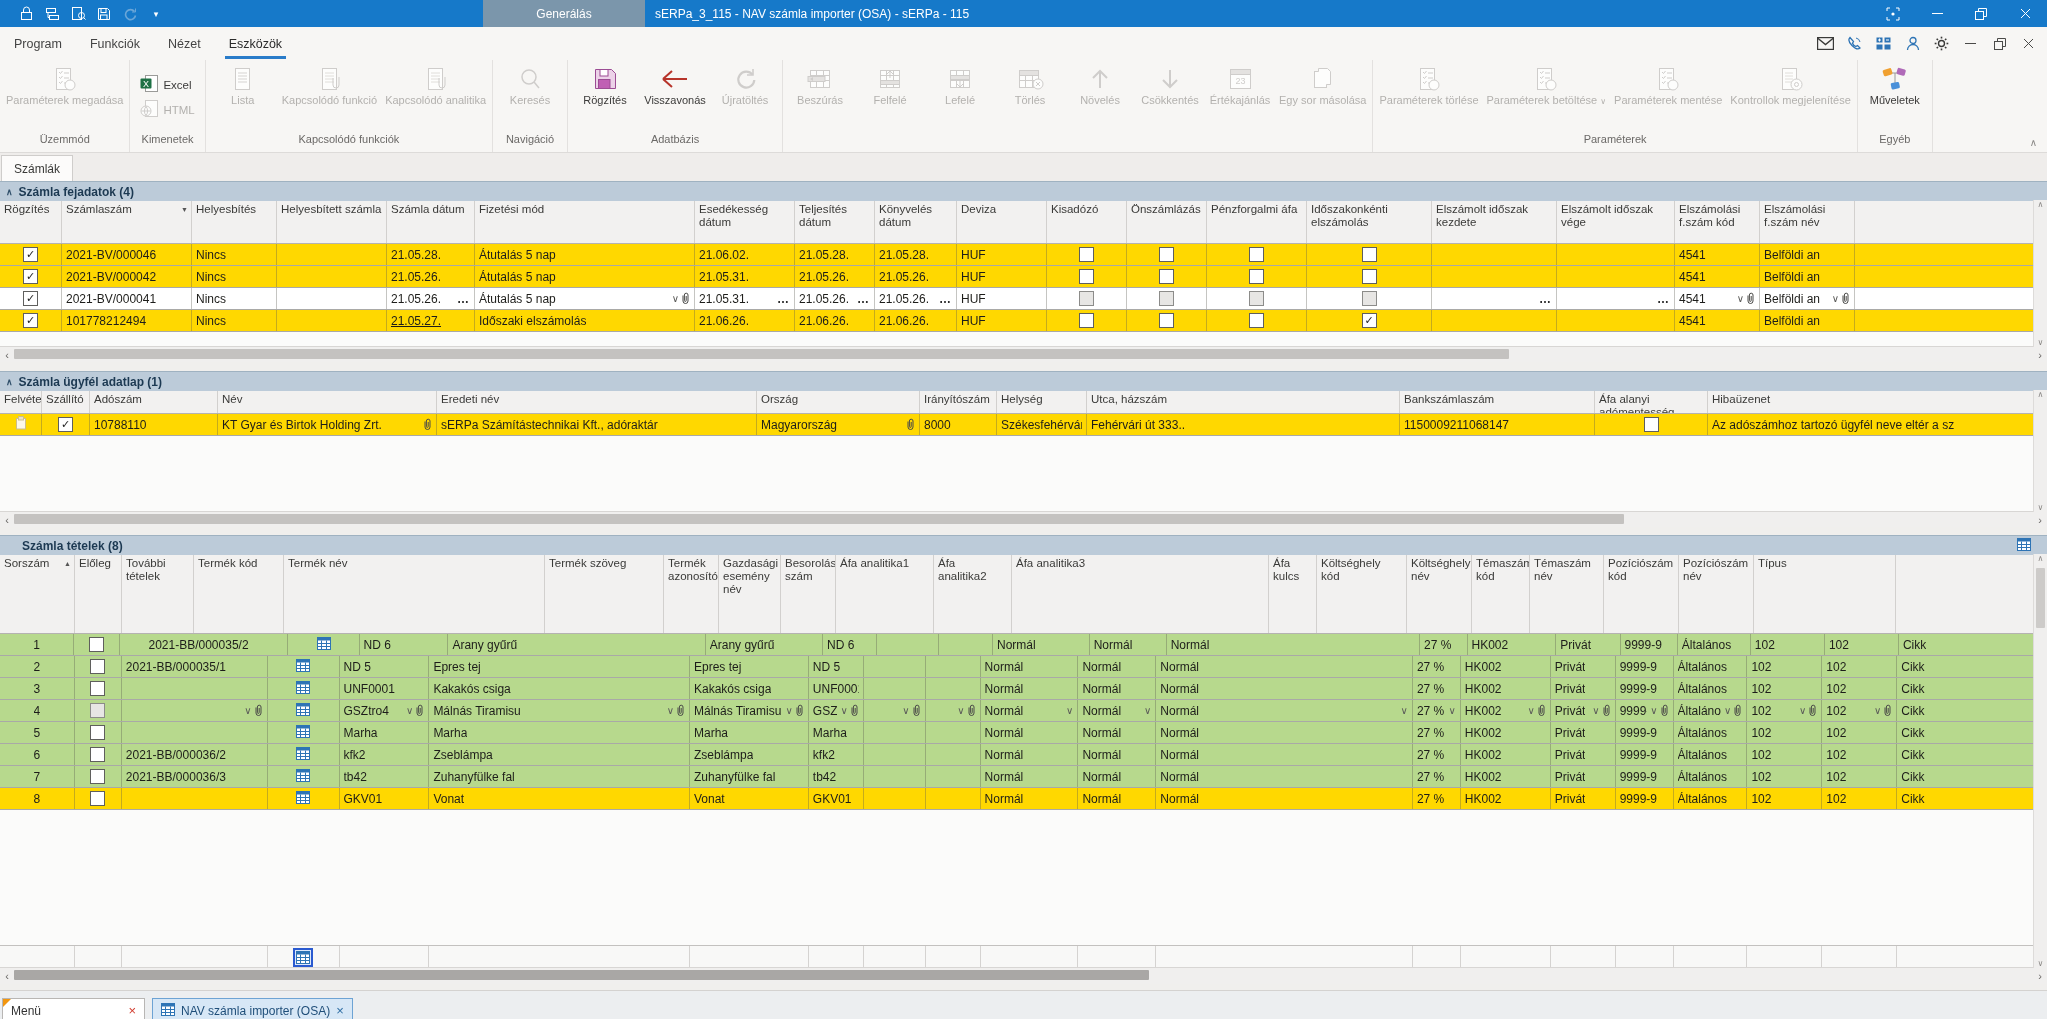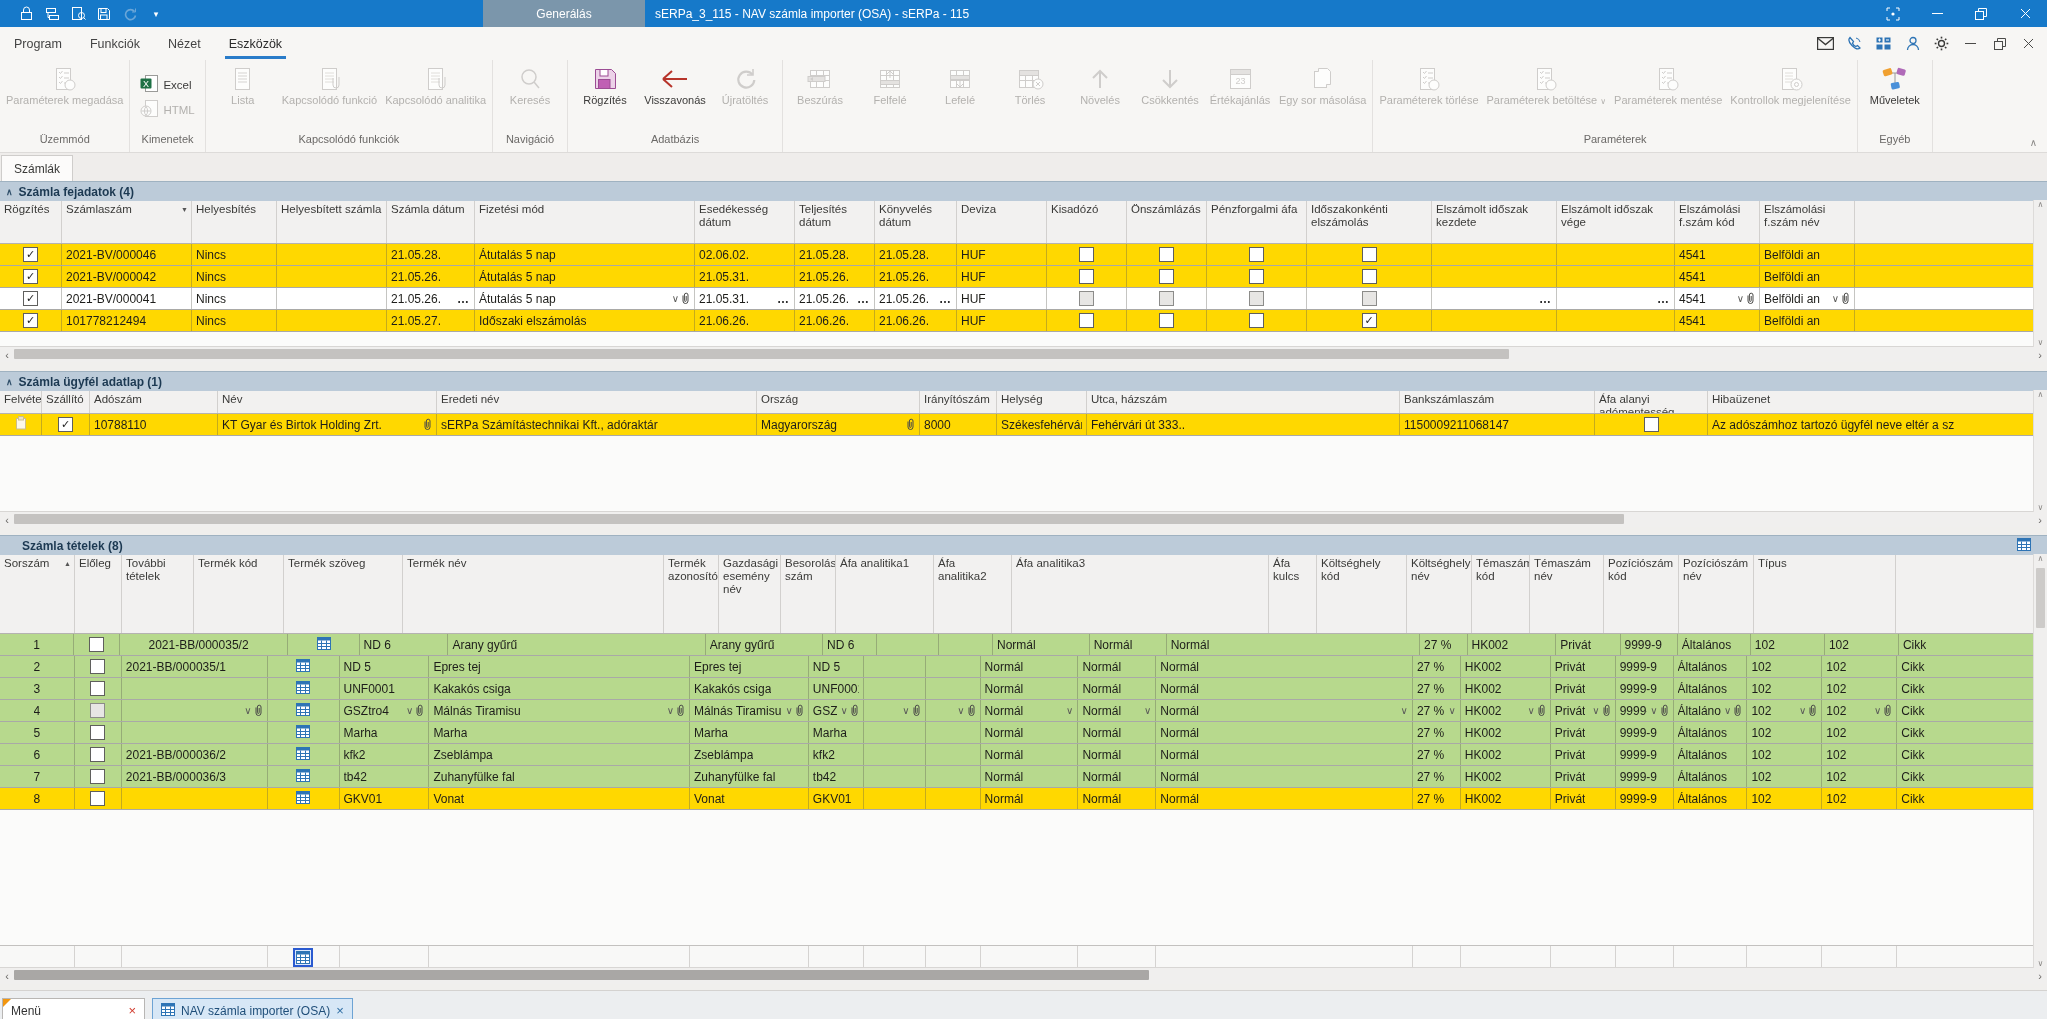--- a/index.html
+++ b/index.html
@@ -541,21 +541,21 @@
           <div class="cell" style="width:110px;">
             <span class="txt"></span>
           </div>
           <div class="cell" style="width:88px;">
             <span class="txt">21.05.28.</span>
           </div>
           <div class="cell" style="width:220px;">
             <span class="txt">Átutalás 5 nap</span>
           </div>
           <div class="cell" style="width:100px;">
-            <span class="txt">02.06.02.</span>
+            <span class="txt">21.06.02.</span>
           </div>
           <div class="cell" style="width:80px;">
             <span class="txt">21.05.28.</span>
           </div>
           <div class="cell" style="width:82px;">
             <span class="txt">21.05.28.</span>
           </div>
           <div class="cell" style="width:90px;">
             <span class="txt">HUF</span>
           </div>
@@ -738,21 +738,21 @@
           </div>
           <div class="cell" style="width:130px;">
             <span class="txt">101778212494</span>
           </div>
           <div class="cell" style="width:85px;">
             <span class="txt">Nincs</span>
           </div>
           <div class="cell" style="width:110px;">
             <span class="txt"></span>
           </div>
-          <div class="cell" style="width:88px;">
+          <div class="cell" style="width:88px;text-decoration:underline;">
             <span class="txt">21.05.27.</span>
           </div>
           <div class="cell" style="width:220px;">
             <span class="txt">Időszaki elszámolás</span>
           </div>
           <div class="cell" style="width:100px;">
             <span class="txt">21.06.26.</span>
           </div>
           <div class="cell" style="width:80px;">
             <span class="txt">21.06.26.</span>
@@ -894,22 +894,22 @@
             <rect x="0.5" y="0.5" width="13" height="12" fill="#fff" stroke="#2e74b5"></rect>
             <rect x="0.5" y="0.5" width="13" height="3" fill="#2e74b5"></rect>
             <path d="M0.5 6.5 H13.5 M0.5 9.5 H13.5 M4.5 3.5 V12.5 M9.5 3.5 V12.5" stroke="#2e74b5" fill="none"></path>
           </svg></span>
       </div>
       <div class="hrow" style="height:78px">
         <div class="hcell" style="width:75px"><span>Sorszám</span><span class="hsort">▲</span></div>
         <div class="hcell" style="width:47px"><span>Előleg</span></div>
         <div class="hcell" style="width:72px"><span>További tételek</span></div>
         <div class="hcell" style="width:90px"><span>Termék kód</span></div>
+        <div class="hcell" style="width:261px"><span>Termék név</span></div>
         <div class="hcell" style="width:119px"><span>Termék szöveg</span></div>
-        <div class="hcell" style="width:261px"><span>Termék név</span></div>
         <div class="hcell" style="width:55px"><span>Termék azonosító</span></div>
         <div class="hcell" style="width:62px"><span>Gazdasági esemény név</span></div>
         <div class="hcell" style="width:55px"><span>Besorolási szám</span></div>
         <div class="hcell" style="width:98px"><span>Áfa analitika1</span></div>
         <div class="hcell" style="width:78px"><span>Áfa analitika2</span></div>
         <div class="hcell" style="width:257px"><span>Áfa analitika3</span></div>
         <div class="hcell" style="width:48px"><span>Áfa kulcs</span></div>
         <div class="hcell" style="width:90px"><span>Költséghely kód</span></div>
         <div class="hcell" style="width:65px"><span>Költséghely név</span></div>
         <div class="hcell" style="width:58px"><span>Témaszám kód</span></div>

